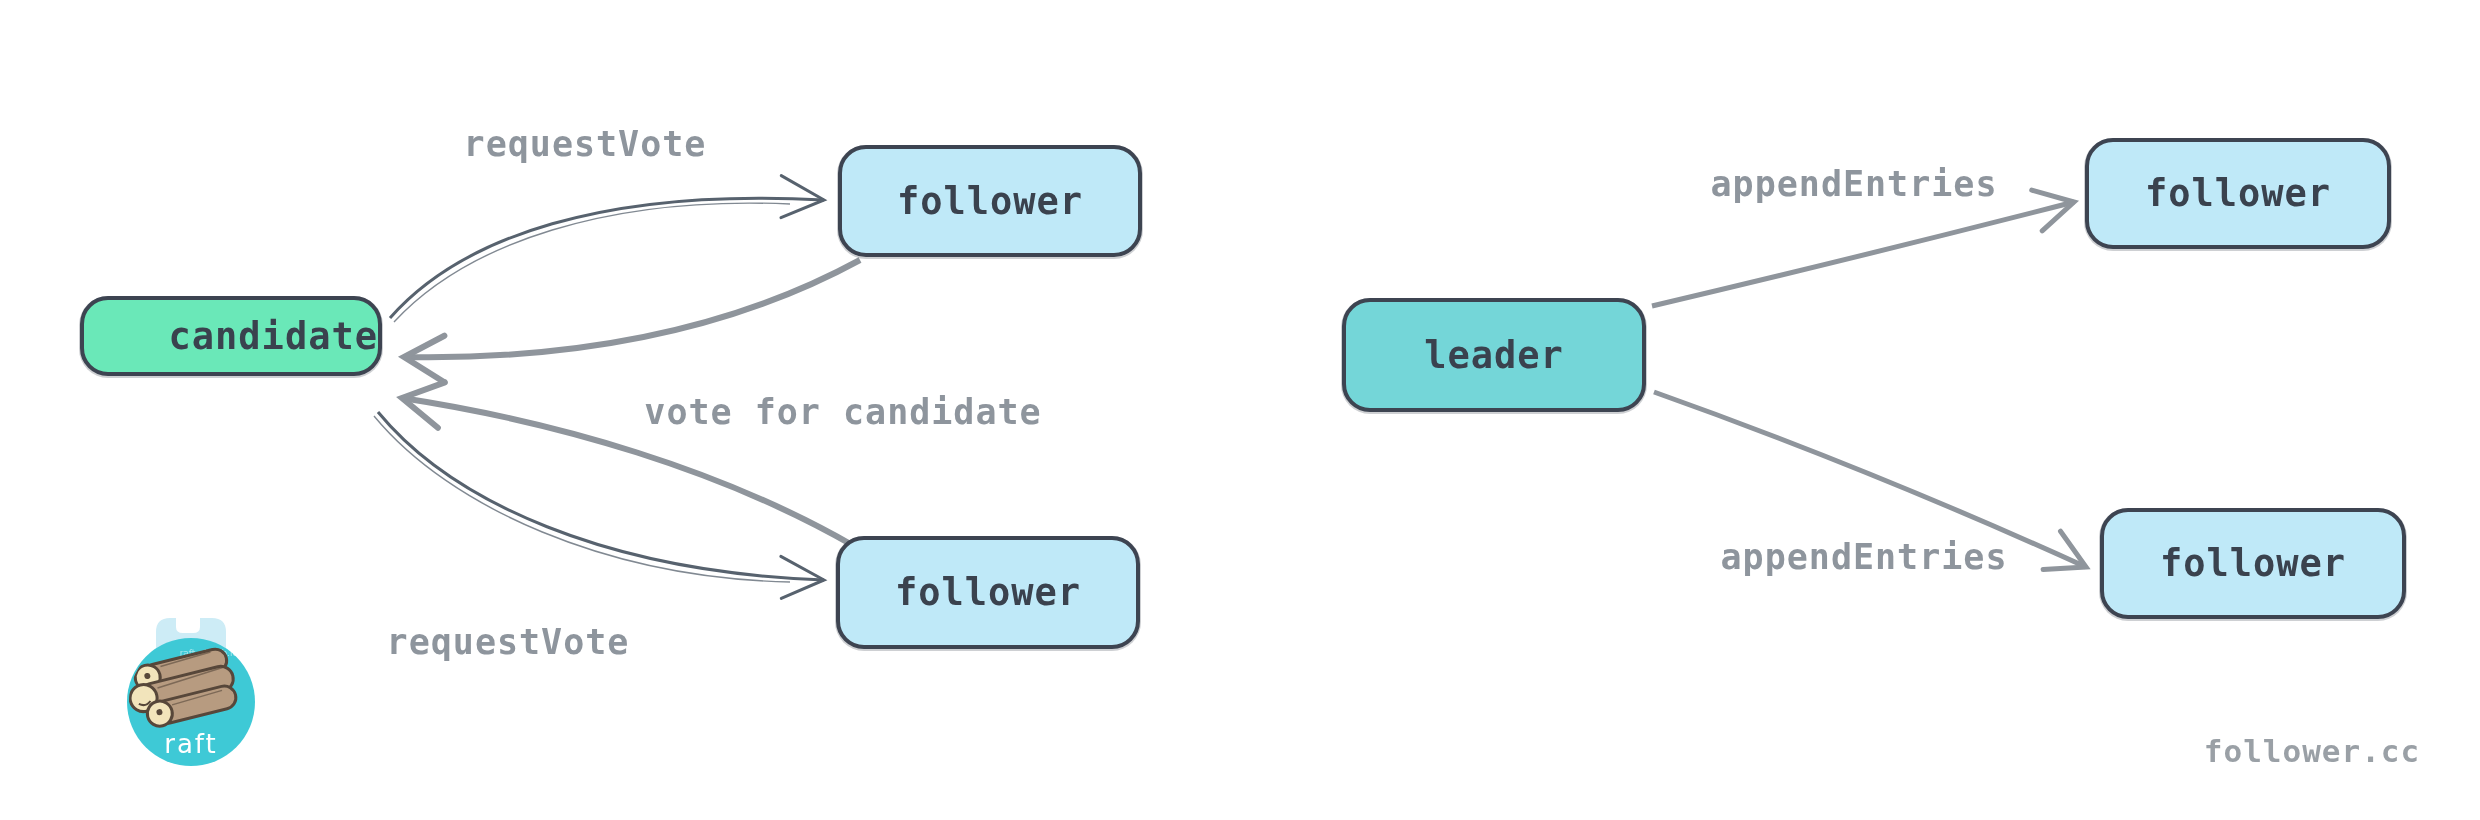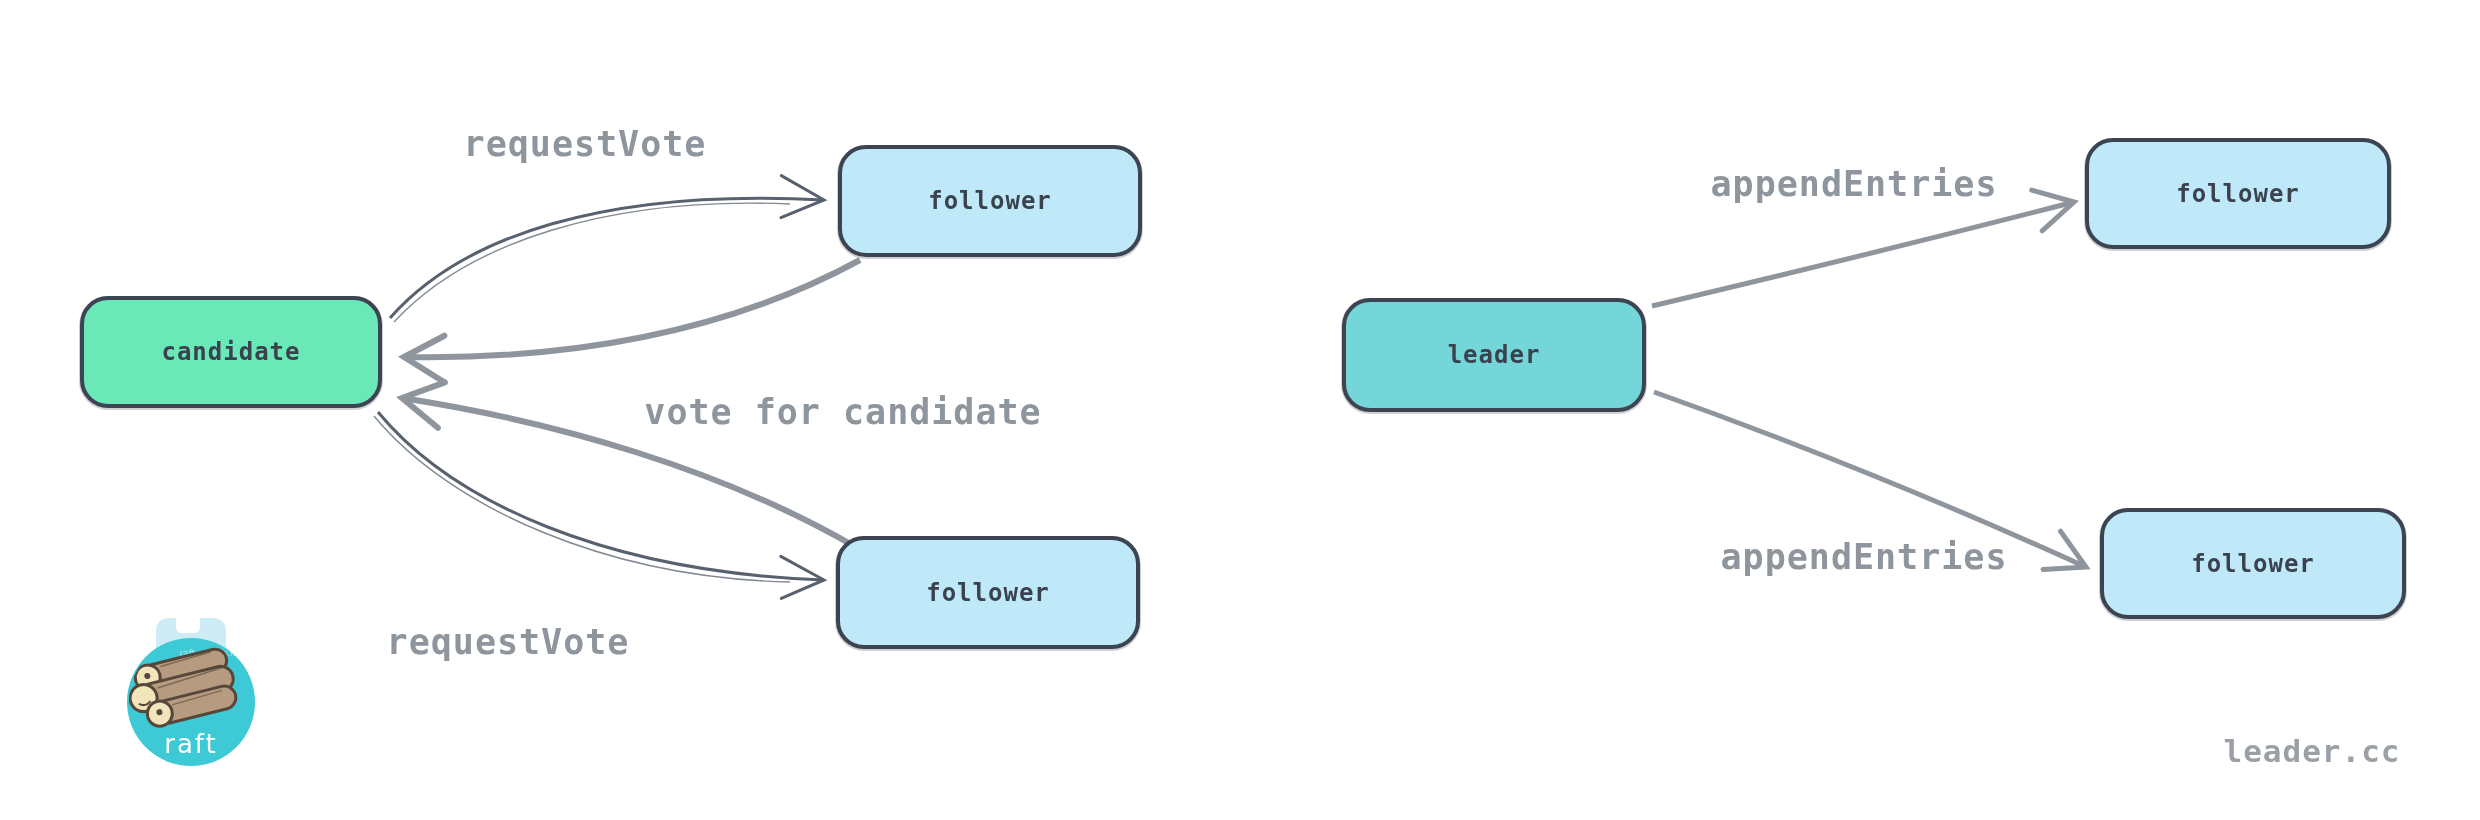--- a/index.html
+++ b/index.html
@@ -25,21 +25,21 @@
     overflow:hidden;
     font-family:"DejaVu Sans Mono","Liberation Mono",monospace;
   }
   .arrow-layer{position:absolute;left:0;top:0;width:2480px;height:820px;pointer-events:none;}
   .node{
     position:absolute;
     box-sizing:border-box;
     border:4px solid var(--node-border);
     border-radius:28px;
     display:flex;align-items:center;justify-content:center;
-    font-size:24px;font-weight:700;letter-spacing:1px;
+    font-size:37px;font-weight:700;letter-spacing:1px;
     color:var(--node-text);
     box-shadow:0 1px 0 1px rgba(61,68,81,.25);
   }
   .node.green{background:var(--candidate-fill);}
   .node.teal{background:var(--leader-fill);}
   .node.blue{background:var(--follower-fill);}
   .edge-label{
     position:absolute;
     transform:translate(-50%,-50%);
     white-space:nowrap;
@@ -81,21 +81,21 @@
     <path d="M 854 546 C 722 470, 558 422, 402 398" fill="none" stroke-width="6" marker-end="url(#headThick)" style="stroke:var(--arrow-thick)"></path>
 
     <path d="M 378 412 C 452 502, 606 572, 824 580" fill="none" stroke-width="3" marker-end="url(#headThin)" style="stroke:var(--arrow-thin)"></path>
     <path d="M 374 416 C 450 508, 608 578, 790 582" fill="none" stroke-width="1.4" opacity="0.75" style="stroke:var(--arrow-thin)"></path>
 
     <path d="M 1652 306 Q 1872 254 2074 202" fill="none" stroke-width="5" marker-end="url(#headAppend)" style="stroke:var(--arrow-thick)"></path>
 
     <path d="M 1654 392 Q 1868 468 2086 567" fill="none" stroke-width="5" marker-end="url(#headAppend)" style="stroke:var(--arrow-thick)"></path>
   </svg>
 
-  <div class="node green" style="left:80px;top:296px;width:302px;height:112px;">
+  <div class="node green" style="left:80px;top:296px;width:302px;height:80px;justify-content:flex-end;">
     <span>candidate</span>
   </div>
 
   <div class="node blue" style="left:838px;top:145px;width:304px;height:112px;">
     <span>follower</span>
   </div>
 
   <div class="node blue" style="left:836px;top:536px;width:304px;height:113px;">
     <span>follower</span>
   </div>
@@ -140,15 +140,15 @@
       <path d="M 22 81 q 6 5 12 0" fill="none" stroke-width="2"></path>
       <rect x="36" y="84" width="82" height="23" rx="11.5" fill="#b79b80"></rect>
       <ellipse cx="40" cy="95.5" rx="12.5" ry="12.5" fill="#f2e4bb"></ellipse>
       <circle cx="40" cy="94" r="3" fill="#57473a" stroke="none"></circle>
       <path d="M 52 50 L 104 48 M 44 70 L 112 66 M 54 90 L 106 88" stroke-width="1.5" opacity="0.6" fill="none"></path>
     </g>
 
     <text x="75" y="143" text-anchor="middle" font-size="26" letter-spacing="2" font-family="DejaVu Sans, sans-serif" style="fill:var(--logo-text)">raft</text>
   </svg>
 
-  <div class="watermark" style="left:2312px;top:751px;">leader.cc</div>
+  <div class="watermark" style="left:2312px;top:751px;">follower.cc</div>
 
 </div>
 
 </body></html>

